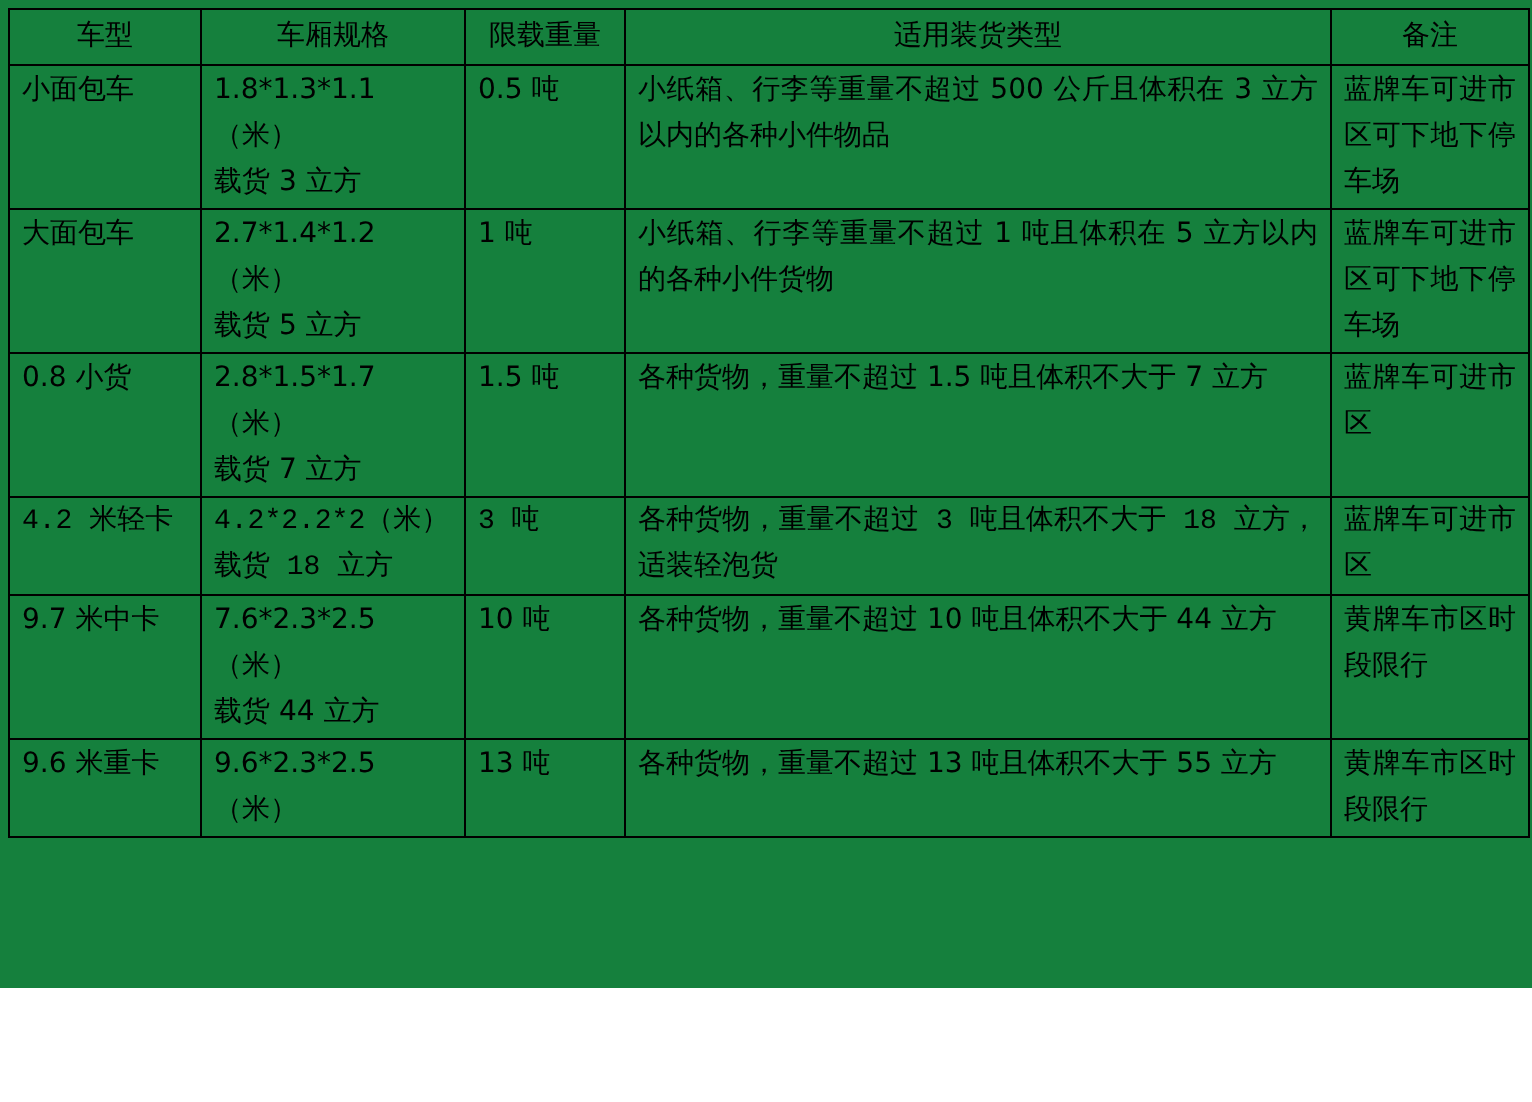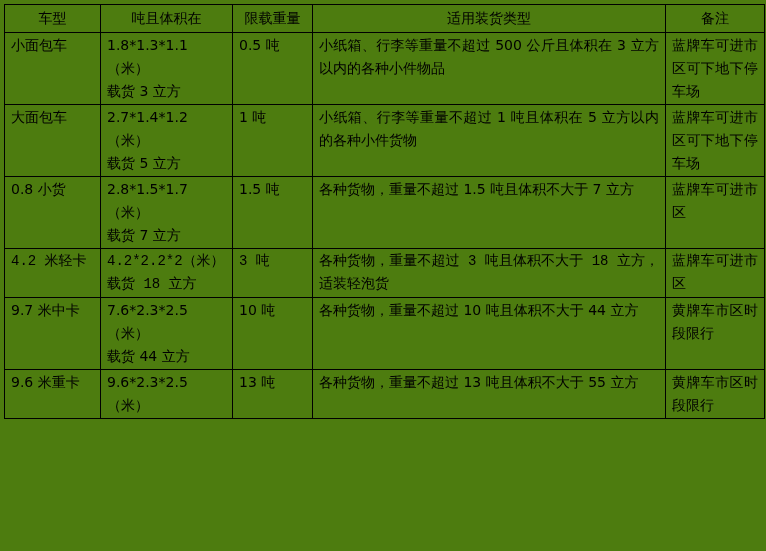--- a/index.html
+++ b/index.html
@@ -1,17 +1,17 @@
 <!DOCTYPE html>
 <html><head>
 <meta charset="utf-8">
 <style>
   html,body{margin:0;padding:0;background:#ffffff;}
   body{font-family:"DejaVu Sans","Liberation Sans",sans-serif;color:#000;}
-  .page{width:766px;height:551px;overflow:hidden;background:#4d7c0f;position:relative;}
+  .page{width:766px;height:494px;overflow:hidden;background:#15803d;position:relative;}
   table.truck-table{
     border-collapse:collapse;
     table-layout:fixed;
     width:760px;
     margin:4px 0 0 4px;
     font-size:14px;
     line-height:23px;
   }
   table.truck-table td,table.truck-table th{
     border:1px solid #000;
@@ -52,21 +52,21 @@
   <colgroup>
     <col class="c1">
         <col class="c2">
         <col class="c3">
         <col class="c4">
         <col class="c5">
   </colgroup>
   <tbody>
         <tr class="rh">
     <th>车型</th>
-    <th>吨且体积在</th>
+    <th>车厢规格</th>
     <th>限载重量</th>
     <th>适用装货类型</th>
     <th>备注</th>
   </tr>
 
   <tr class="r1">
     <td class="c1">小面包车</td>
     <td class="c2">
       <div>1.8*1.3*1.1（米）</div>
       <div>载货 3 立方</div>

